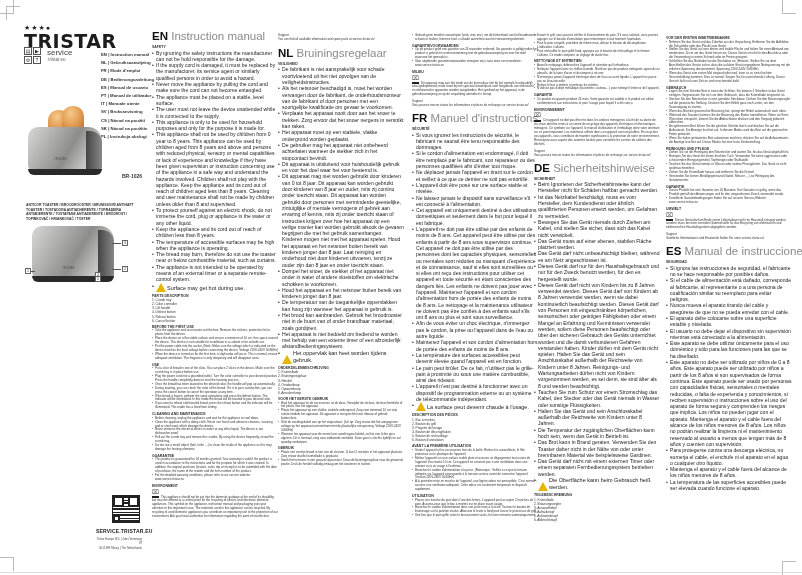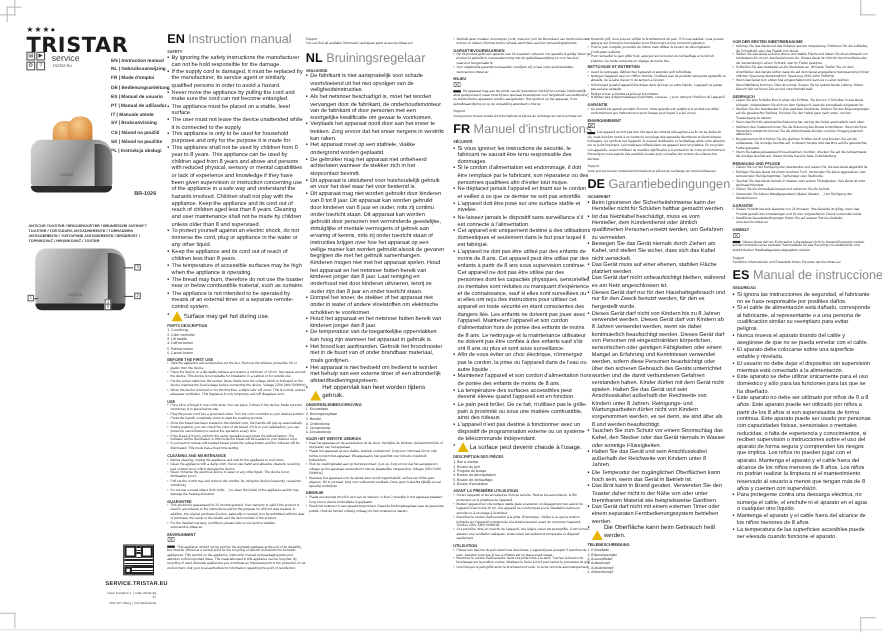--- a/index.html
+++ b/index.html
@@ -333,21 +333,21 @@
   </ul>
   <div class="sec">GARANTIE</div>
   <ul class="small">
     <li>Ce produit est garanti pendant 24 mois. Votre garantie est valable si le produit est utilisé conformément aux instructions et pour l'usage pour lequel il a été conçu.</li>
   </ul>
   <div class="sec">ENVIRONNEMENT</div>
   <div class="recycle">⌧</div>
   <p class="small"><span class="weee-bar"></span><span>Cet appareil ne doit pas être mis dans les ordures ménagères à la fin de sa durée de vie, mais doit être remis à un centre de recyclage des appareils électriques et électroniques ménagers. Ce symbole sur l'appareil, le manuel d'utilisation et l'emballage attire votre attention sur ce point important. Les matériaux utilisés dans cet appareil sont recyclables. En recyclant vos appareils, vous contribuez de manière significative à la protection de notre environnement. Renseignez-vous auprès des autorités locales pour connaître les centres de collecte des déchets.</span></p>
   <p class="small" style="margin-top:3px;">Support</p>
   <p class="small">Vous pouvez trouver toutes les informations et pièces de rechange sur service.tristar.eu!</p>
-  <div class="h1" style="margin-top:4px;"><b>DE</b> <span>Garantiebedingungen</span></div>
+  <div class="h1" style="margin-top:4px;"><b>DE</b> <span>Sicherheitshinweise</span></div>
   <div class="sec">SICHERHEIT</div>
   <ul class="big">
     <li>Beim Ignorieren der Sicherheitshinweise kann der Hersteller nicht für Schäden haftbar gemacht werden.</li>
     <li>Ist das Netzkabel beschädigt, muss es vom Hersteller, dem Kundendienst oder ähnlich qualifizierten Personen ersetzt werden, um Gefahren zu vermeiden.</li>
     <li>Bewegen Sie das Gerät niemals durch Ziehen am Kabel, und stellen Sie sicher, dass sich das Kabel nicht verwickelt.</li>
     <li>Das Gerät muss auf einer ebenen, stabilen Fläche platziert werden.</li>
     <li>Das Gerät darf nicht unbeaufsichtigt bleiben, während es am Netz angeschlossen ist.</li>
     <li>Dieses Gerät darf nur für den Haushaltsgebrauch und nur für den Zweck benutzt werden, für den es hergestellt wurde.</li>
     <li>Dieses Gerät darf nicht von Kindern bis zu 8 Jahren verwendet werden. Dieses Gerät darf von Kindern ab 8 Jahren verwendet werden, wenn sie dabei kontinuierlich beaufsichtigt werden. Dieses Gerät darf von Personen mit eingeschränkten körperlichen, sensorischen oder geistigen Fähigkeiten oder einem Mangel an Erfahrung und Kenntnissen verwendet werden, sofern diese Personen beaufsichtigt oder über den sicheren Gebrauch des Geräts unterrichtet wurden und die damit verbundenen Gefahren verstanden haben. Kinder dürfen mit dem Gerät nicht spielen. Halten Sie das Gerät und sein Anschlusskabel außerhalb der Reichweite von Kindern unter 8 Jahren. Reinigungs- und Wartungsarbeiten dürfen nicht von Kindern vorgenommen werden, es sei denn, sie sind älter als 8 und werden beaufsichtigt.</li>
     <li>Tauchen Sie zum Schutz vor einem Stromschlag das Kabel, den Stecker oder das Gerät niemals in Wasser oder sonstige Flüssigkeiten.</li>

